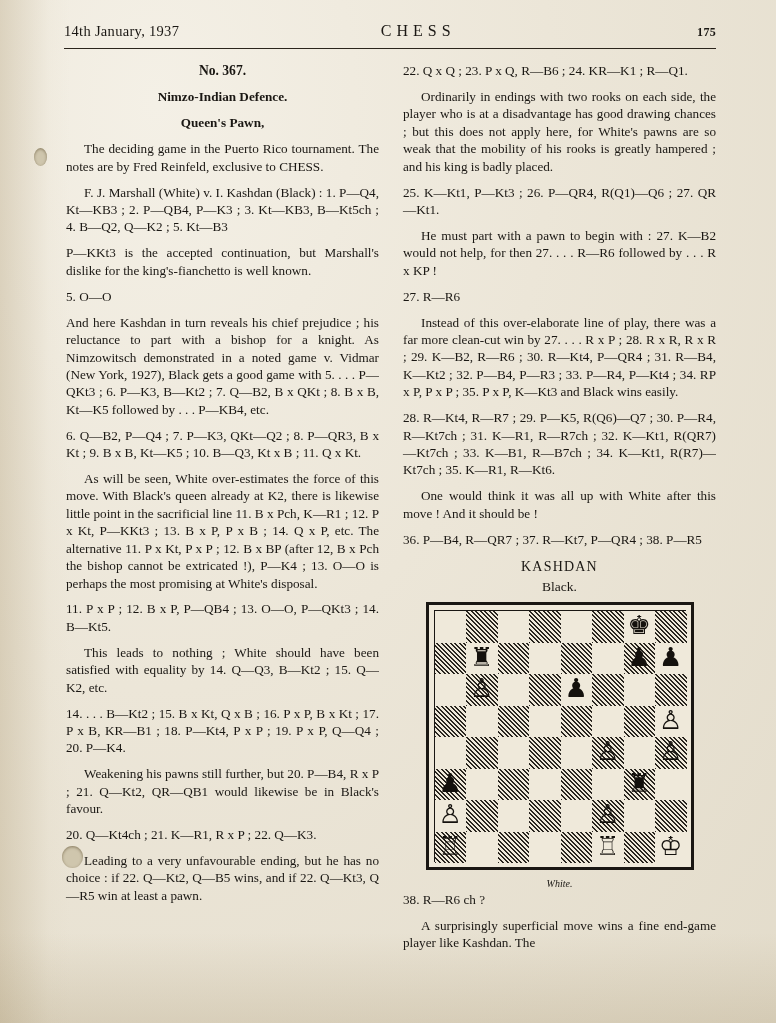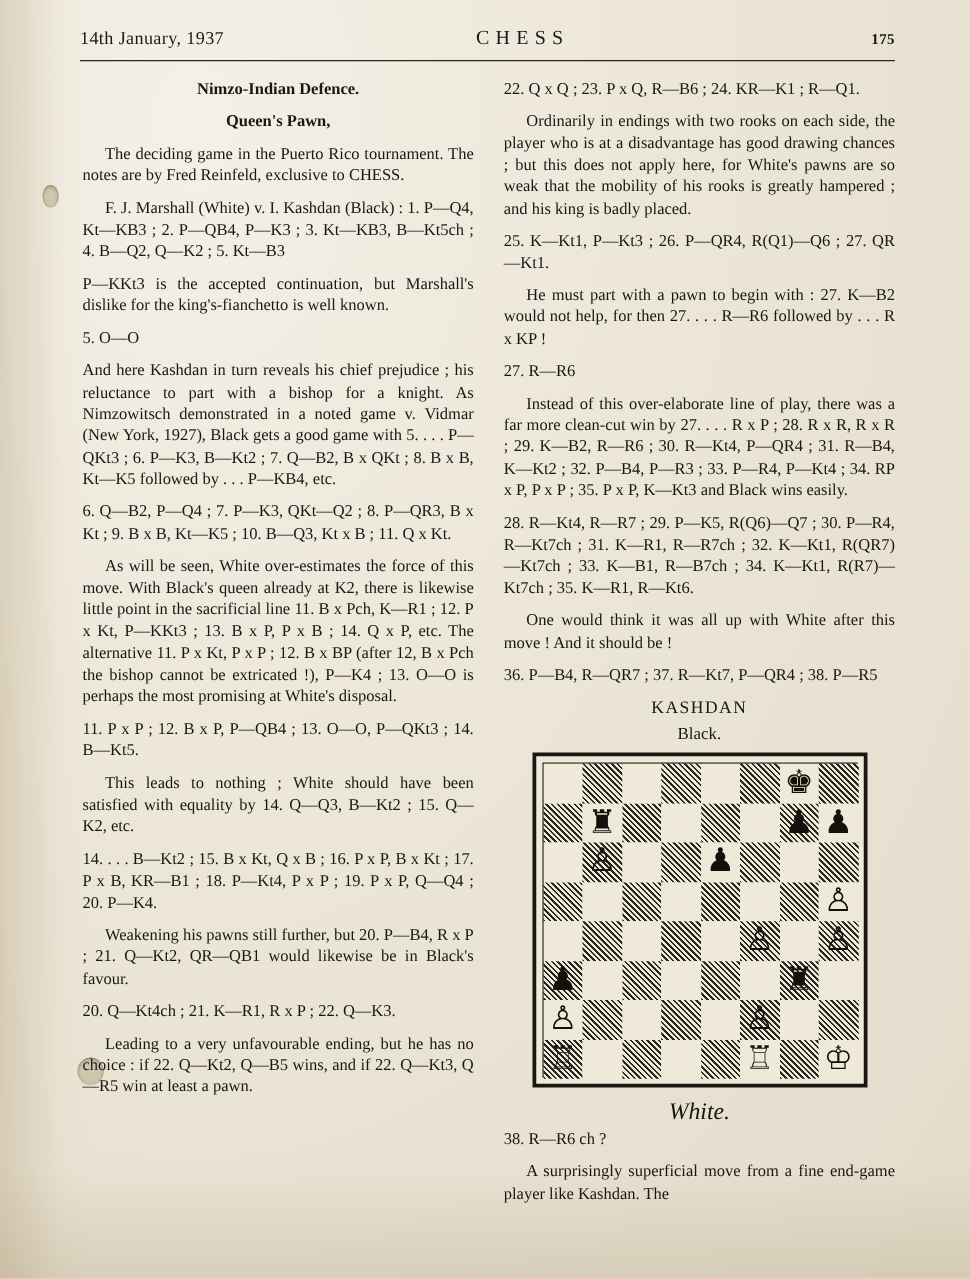--- a/index.html
+++ b/index.html
@@ -146,21 +146,21 @@
     color: #14110d;
   }
   .sq.dark {
     background:
       repeating-linear-gradient(45deg, #2a2620 0 1.4px, #efe9da 1.4px 3.2px);
   }
   .sq.light { background: #efe9da; }
   .pc { position: relative; top: -1px; }
   .dg-bot1 {
     font-style: italic;
-    font-size: 19px;
+    font-size: 10px;
     margin-top: 7px;
   }
   .dg-bot2 {
     font-variant: small-caps;
     letter-spacing: 1.2px;
     font-size: 13.5px;
     margin-top: 1px;
     margin-bottom: 10px;
   }
 </style>
@@ -178,20 +178,21 @@
   <div class="runhead">
     <span class="date">14th January, 1937</span>
     <span class="mag">CHESS</span>
     <span class="pageno">175</span>
   </div>
   <div class="rule"></div>
 
   <div class="cols">
 
     <div class="col">
+      <p class="ttl n">No. 367.</p>
       <p class="ttl">Nimzo-Indian Defence.</p>
       <p class="ttl">Queen's Pawn,</p>
 
       <p class="ind">The deciding game in the Puerto Rico tournament.  The notes are by Fred Reinfeld, exclusive to CHESS.</p>
       <p class="ind">F. J. Marshall (White) v. I. Kashdan (Black) : 1. P—Q4, Kt—KB3 ; 2. P—QB4, P—K3 ; 3. Kt—KB3, B—Kt5ch ; 4. B—Q2, Q—K2 ;  5. Kt—B3</p>
       <p>P—KKt3 is the accepted continuation, but Marshall's dislike for the king's-fianchetto is well known.</p>
       <p class="movectr">5.    O—O</p>
       <p>And here Kashdan in turn reveals his chief prejudice ; his reluctance to part with a bishop for a knight.  As Nimzowitsch demonstrated in a noted game v. Vidmar (New York, 1927), Black gets a good game with 5. . . . P—QKt3 ;    6.      P—K3,    B—Kt2 ; 7. Q—B2, B x QKt ;  8. B x B,  Kt—K5 followed by . . . P—KB4, etc.</p>
       <p>6. Q—B2, P—Q4 ;   7.   P—K3, QKt—Q2 ; 8. P—QR3, B x Kt ;  9. B x B,  Kt—K5 ; 10. B—Q3, Kt x B ;  11. Q x Kt.</p>
       <p class="ind">As will be seen, White over-estimates the force of this move.  With Black's queen already at K2, there is likewise little point in the sacrificial line 11. B x Pch, K—R1 ; 12. P x Kt, P—KKt3 ; 13. B x P, P x B ;  14. Q x P, etc.  The alternative 11.   P x Kt,  P x P ; 12. B x BP (after 12, B x Pch the bishop cannot be extricated !), P—K4 ;  13.   O—O is perhaps  the  most  promising  at  White's disposal.</p>
@@ -314,16 +315,16 @@
               <div class="sq dark"></div>
               <div class="sq light">
                 <span class="pc">♔</span>
               </div>
             </div>
         </div>
         <div class="dg-bot1">White.</div>
       </div>
 
       <p class="movectr">38.     R—R6 ch ?</p>
-      <p class="ind">A  surprisingly   superficial   move  from  a fine  end-game  player  like  Kashdan.  The</p>
+      <p class="ind">A  surprisingly   superficial   move  wins  a fine  end-game  player  like  Kashdan.  The</p>
     </div>
   </div>
 </div>
 
 </body></html>

